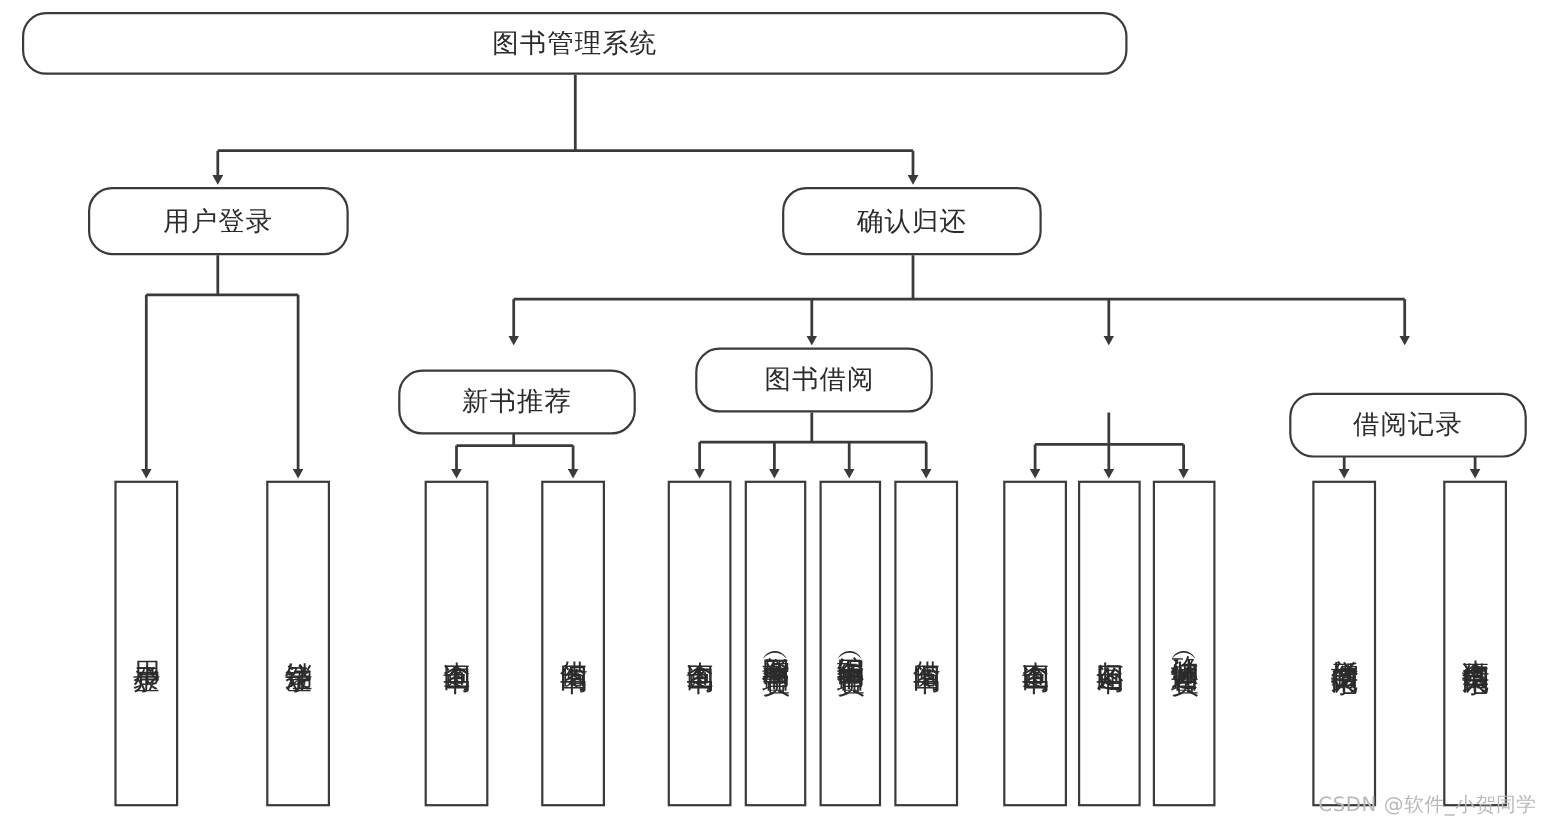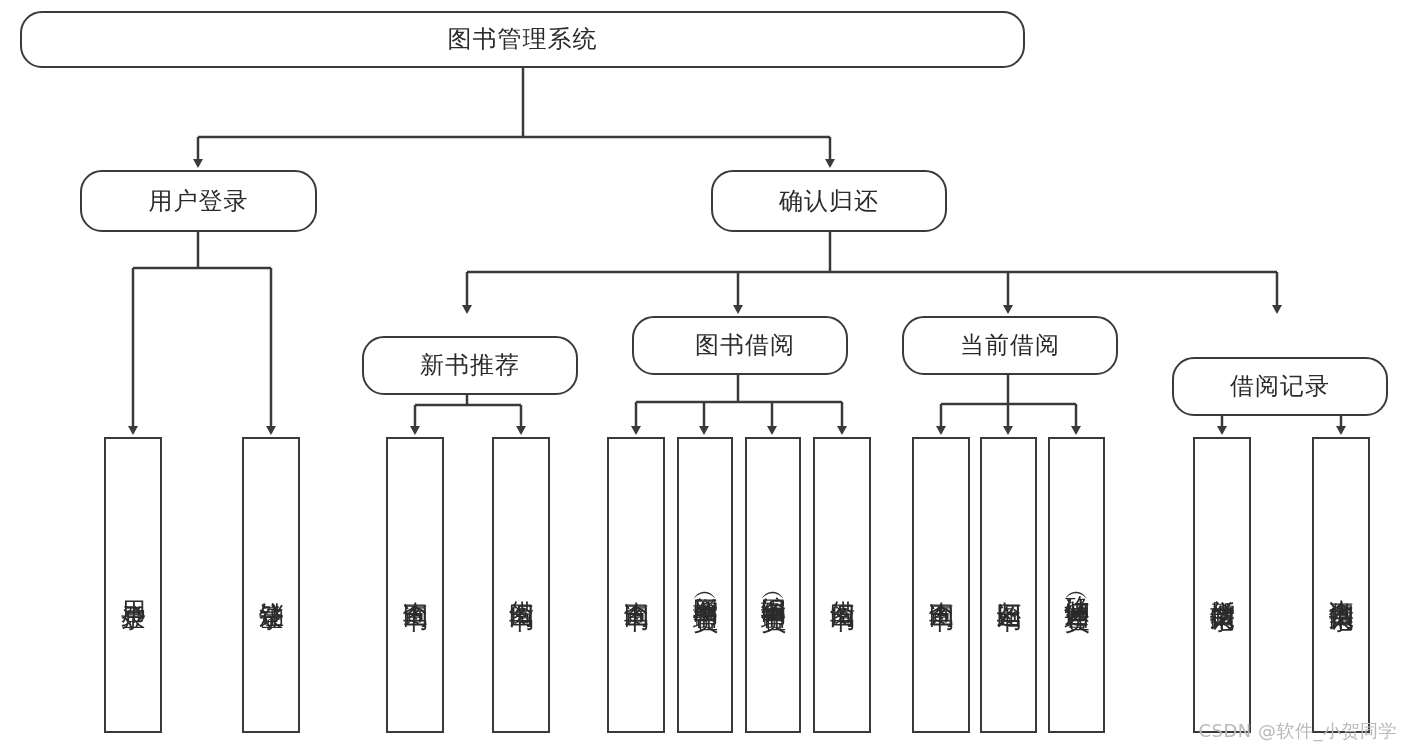--- a/index.html
+++ b/index.html
@@ -134,23 +134,20 @@
   <div class="node horiz" style="left:711px; top:170px; width:236px; height:62px;">
     <span>确认归还</span>
   </div>
 
   <div class="node horiz" style="left:362px; top:316px; width:216px; height:59px;margin-top:20px;">
     <span>新书推荐</span>
   </div>
   <div class="node horiz" style="left:632px; top:316px; width:216px; height:59px;padding-left:10px;">
     <span>图书借阅</span>
   </div>
-  <div class="node horiz" style="left:902px; top:316px; width:216px; height:59px;">
-    <span>当前借阅</span>
-  </div>
   <div class="node horiz" style="left:1172px; top:316px; width:216px; height:59px;margin-top:41px;">
     <span>借阅记录</span>
   </div>
 
   <div class="node vert" style="left:104px; top:437px; width:58px; height:296px;">
     <span class="vtext">用户登录</span>
   </div>
   <div class="node vert" style="left:242px; top:437px; width:58px; height:296px;">
     <span class="vtext">注销登录</span>
   </div>

